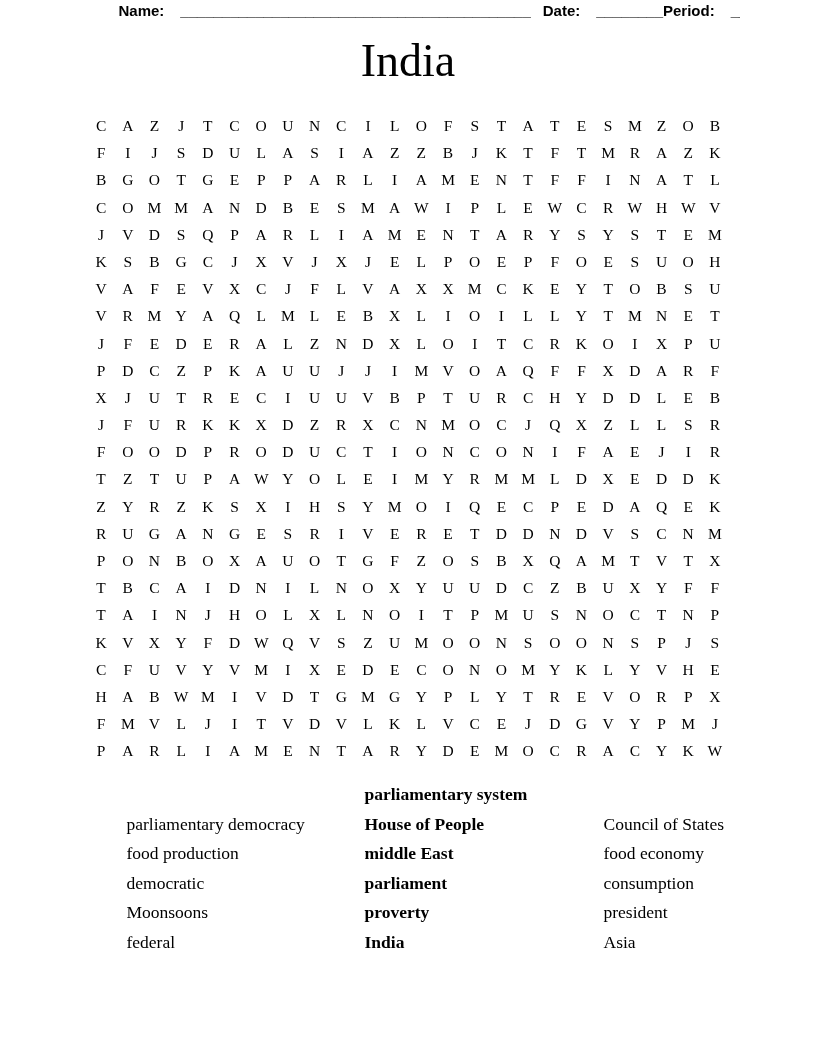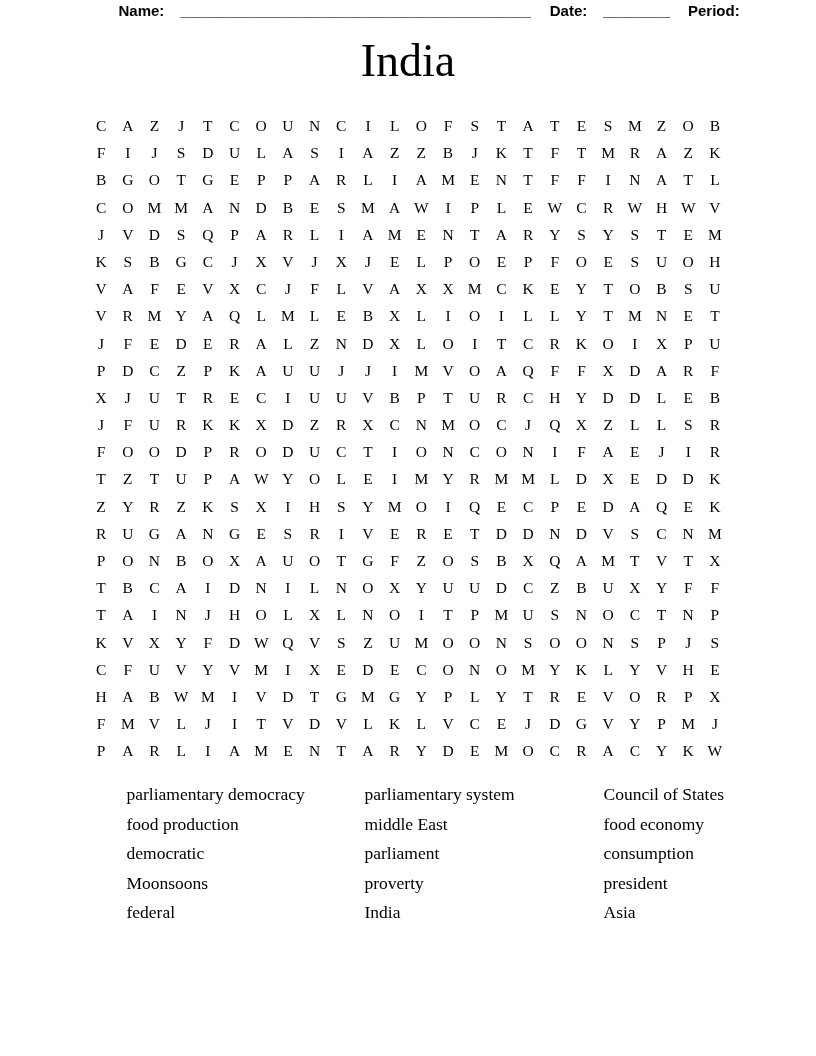--- a/index.html
+++ b/index.html
@@ -28,22 +28,22 @@
     font-family: "Liberation Sans", sans-serif;
     font-size: 15px;
     font-weight: bold;
     white-space: nowrap;
   }
   .blank-line {
     font-weight: bold;
     letter-spacing: 0px;
     margin-left: 16px;
   }
-  .date-label { margin-left: 19px; }
-  .period-label { margin-left: 18px; }
+  .date-label { margin-left: 12px; }
+  .period-label { }
   
   .title {
     position: absolute;
     top: 34px;
     left: 0;
     width: 100%;
     text-align: center;
     font-family: "Liberation Serif", serif;
     font-size: 46px;
     font-weight: normal;
@@ -71,21 +71,21 @@
   .word-list {
     position: absolute;
     top: 780px;
     left: 50px;
     right: 30px;
     display: flex;
     align-items: flex-end;
   }
   .word-col { flex: 0 0 auto; }
   .word-col-1 { width: 238px; }
-  .word-col-2 { width: 239px; }
+  .word-col-2 { width: 239px; font-weight: bold; }
   .word-col-3 { width: 240px; }
   .word-item {
     font-family: "Liberation Serif", serif;
     font-size: 17.5px;
     line-height: 29.6px;
     white-space: nowrap;
   }
 </style>
 </head>
 <body>
@@ -733,20 +733,21 @@
   <div class="word-list">
     <div class="word-col word-col-1">
         <div class="word-item">parliamentary democracy</div>
         <div class="word-item">food production</div>
         <div class="word-item">democratic</div>
         <div class="word-item">Moonsoons</div>
         <div class="word-item">federal</div>
       </div>
     <div class="word-col word-col-2">
         <div class="word-item">parliamentary system</div>
+        <div class="word-item">House of People</div>
         <div class="word-item">middle East</div>
         <div class="word-item">parliament</div>
         <div class="word-item">proverty</div>
         <div class="word-item">India</div>
       </div>
     <div class="word-col word-col-3">
         <div class="word-item">Council of States</div>
         <div class="word-item">food economy</div>
         <div class="word-item">consumption</div>
         <div class="word-item">president</div>

